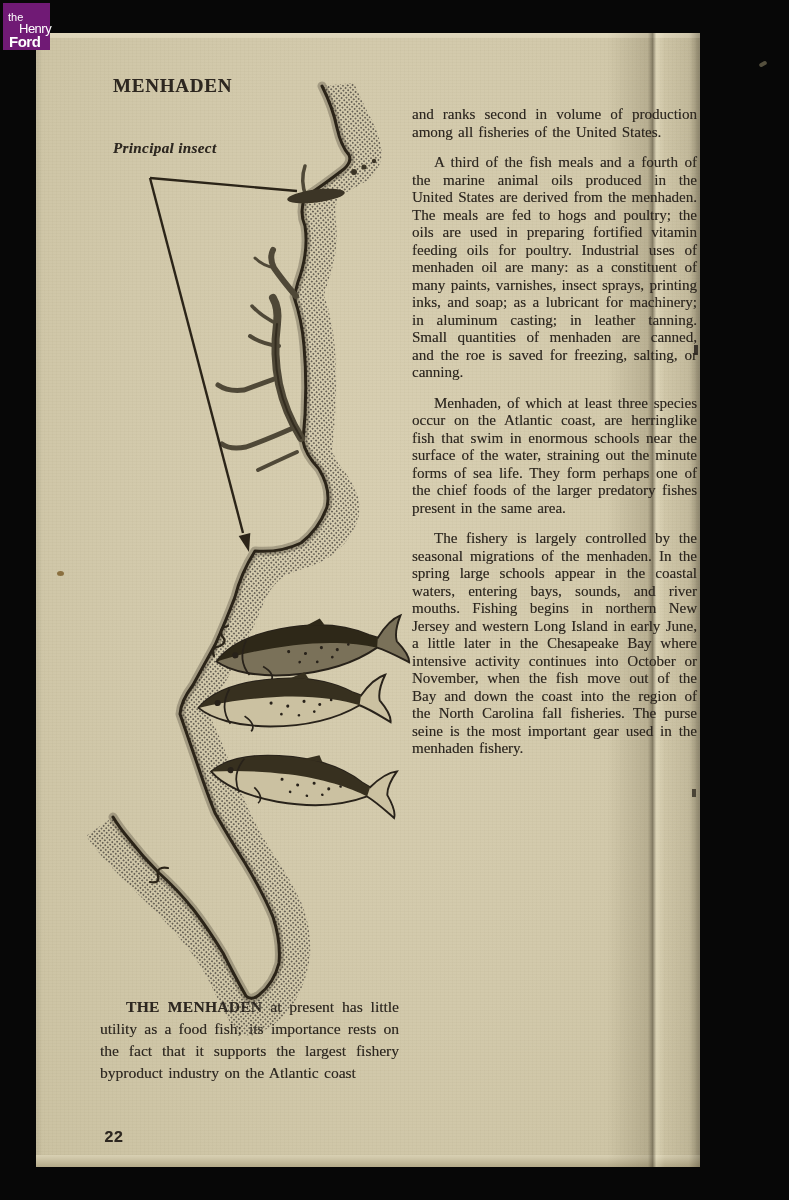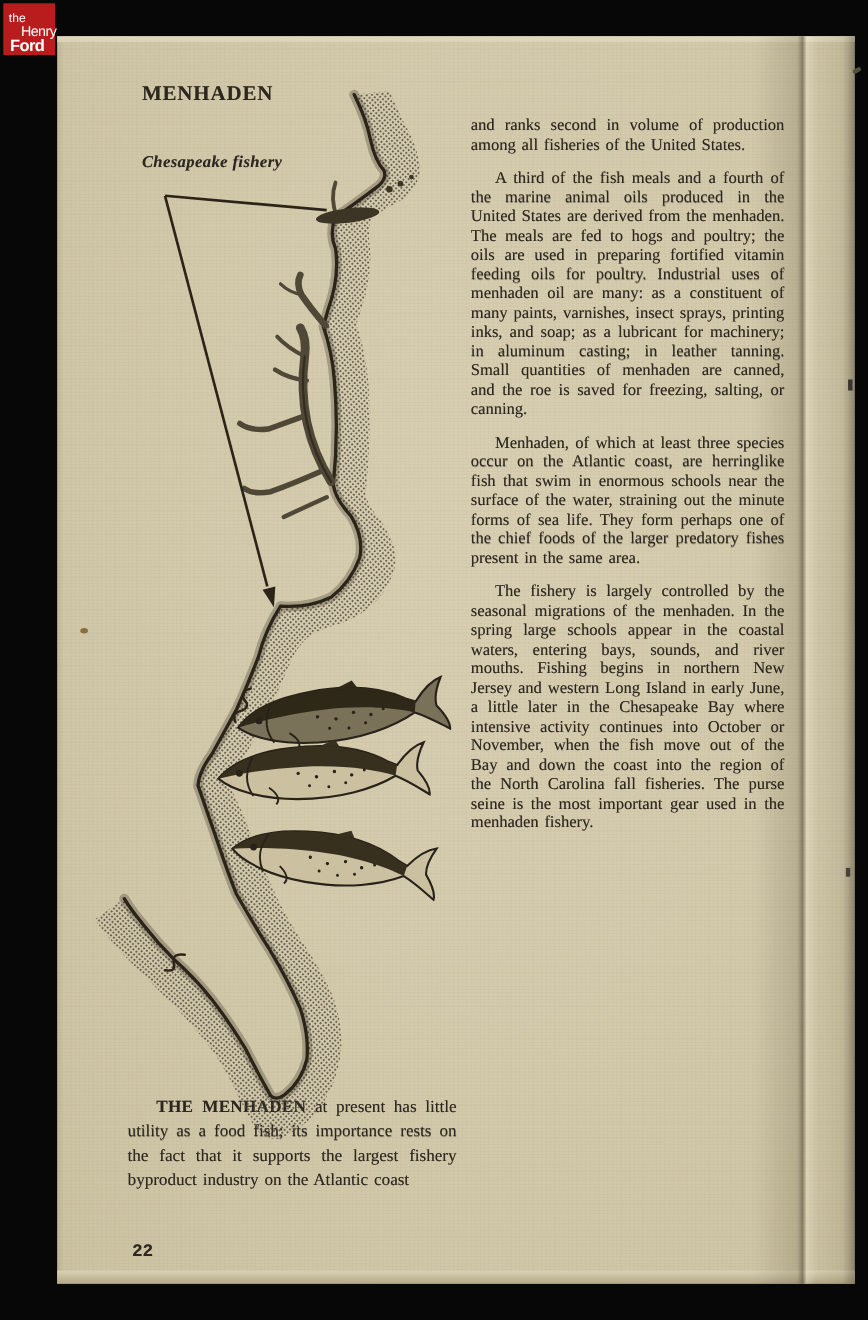--- a/index.html
+++ b/index.html
@@ -3,21 +3,21 @@
 <meta charset="utf-8">
 <style>
   html,body{margin:0;padding:0;}
   body{
     width:789px;height:1200px;position:relative;overflow:hidden;
     background:#070707;
     font-family:"Liberation Serif","DejaVu Serif",serif;
   }
   
   .page{
-    position:absolute;left:52px;top:33px;width:725px;height:1134px;
+    position:absolute;left:36px;top:33px;width:664px;height:1134px;
     background:
       radial-gradient(ellipse at 55% 40%, #d8cfb2 0%, #d2c9ab 55%, #cbc2a2 100%);
     box-shadow:inset 0 4px 3px rgba(255,255,240,0.35), inset 0 -6px 6px rgba(30,25,10,0.25);
   }
   .paper-grain{
     position:absolute;inset:0;pointer-events:none;
     background:
       repeating-linear-gradient(0deg, rgba(120,108,70,0.035) 0 1px, transparent 1px 3px),
       repeating-linear-gradient(90deg, rgba(120,108,70,0.03) 0 1px, transparent 1px 4px);
   }
@@ -35,21 +35,21 @@
       rgba(70,60,35,0.10) 88%,
       rgba(40,33,18,0.35) 100%);
   }
   .speck1{position:absolute;left:21px;top:538px;width:7px;height:5px;border-radius:50%;background:#8a6f3f;}
   .speck2{position:absolute;left:723px;top:29px;width:8px;height:4px;background:#55503e;transform:rotate(-28deg);border-radius:2px;}
   .edge-tick1{position:absolute;right:2px;top:312px;width:4px;height:10px;background:#3a342c;}
   .edge-tick2{position:absolute;right:4px;top:756px;width:4px;height:8px;background:#4a4436;}
 
   
   .logo{
-    position:absolute;left:3px;top:3px;width:47px;height:47px;background:#b91c1c;
+    position:absolute;left:3px;top:3px;width:47px;height:47px;background:#701a75;
     z-index:6;color:#fff;font-family:"Liberation Sans","DejaVu Sans",sans-serif;
   }
   .logo .the{position:absolute;left:5px;top:8px;font-size:11px;font-weight:normal;letter-spacing:0;}
   .logo .henry{position:absolute;left:16px;top:18px;font-size:13px;font-weight:normal;letter-spacing:-0.5px;}
   .logo .ford{position:absolute;left:6px;top:30px;font-size:15px;font-weight:bold;letter-spacing:-0.5px;}
 
   
   .ink{color:#2d2720;text-shadow:0.25px 0.25px 0 rgba(45,39,32,0.45);}
   .title{
     position:absolute;left:77px;top:42px;font-size:19px;font-weight:bold;letter-spacing:0.8px;
@@ -98,21 +98,21 @@
   <div class="paper-grain"></div>
   <div class="top-edge"></div>
   <div class="bottom-edge"></div>
   <div class="gutter"></div>
   <div class="speck1"></div>
   <div class="speck2"></div>
   <div class="edge-tick1"></div>
   <div class="edge-tick2"></div>
 
   <div class="title ink">MENHADEN</div>
-  <div class="map-label ink">Chesapeake fishery</div>
+  <div class="map-label ink">Principal insect</div>
 
   <div class="col-right ink">
     <p class="noindent">and ranks second in volume of production among all fisheries of the United States.</p>
     <p>A third of the fish meals and a fourth of the marine animal oils produced in the United States are derived from the menhaden. The meals are fed to hogs and poultry; the oils are used in preparing fortified vitamin feeding oils for poultry. Industrial uses of menhaden oil are many: as a constituent of many paints, varnishes, insect sprays, printing inks, and soap; as a lubricant for machinery; in aluminum casting; in leather tanning. Small quantities of menhaden are canned, and the roe is saved for freezing, salting, or canning.</p>
     <p>Menhaden, of which at least three species occur on the Atlantic coast, are herringlike fish that swim in enormous schools near the surface of the water, straining out the minute forms of sea life. They form perhaps one of the chief foods of the larger predatory fishes present in the same area.</p>
     <p>The fishery is largely controlled by the seasonal migrations of the menhaden. In the spring large schools appear in the coastal waters, entering bays, sounds, and river mouths. Fishing begins in northern New Jersey and western Long Island in early June, a little later in the Chesapeake Bay where intensive activity continues into October or November, when the fish move out of the Bay and down the coast into the region of the North Carolina fall fisheries. The purse seine is the most important gear used in the menhaden fishery.</p>
   </div>
 
   <p class="caption ink"><span class="lead">THE MENHADEN</span><span> at present has little utility as a food fish; its importance rests on the fact that it supports the largest fishery byproduct industry on the Atlantic coast</span></p>
 

